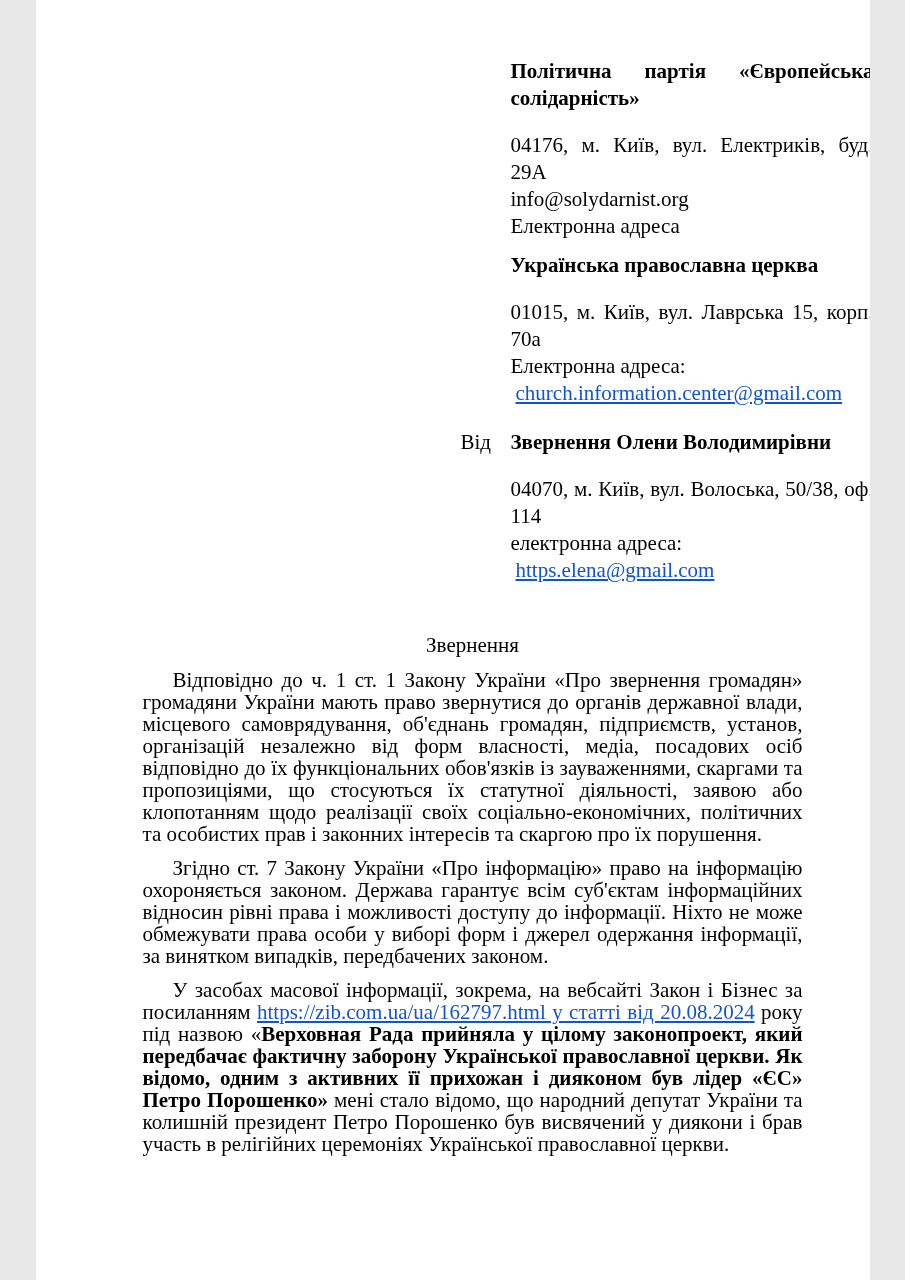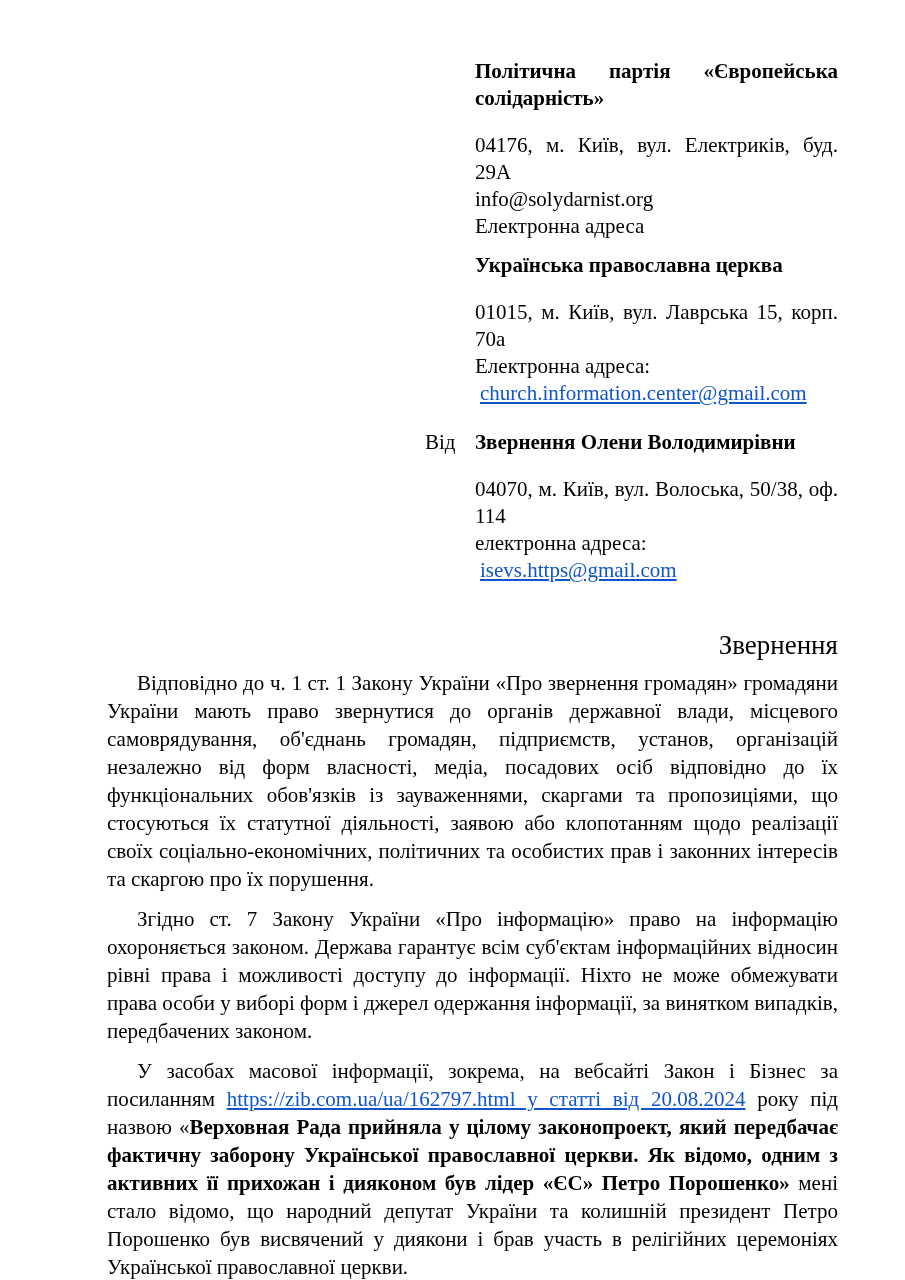--- a/index.html
+++ b/index.html
@@ -1,17 +1,17 @@
 <!DOCTYPE html>
 <html lang="uk" style="--link: #1155CC;"><head>
 <meta charset="utf-8">
 <style>
   html, body { margin: 0; padding: 0; background: #e8e8e8; }
   .page {
-    width: 905px;
+    width: 834px;
     height: 1280px;
     background: #ffffff;
     margin: 0 auto;
     position: relative;
     overflow: hidden;
     font-family: "Liberation Serif", "DejaVu Serif", serif;
     color: #000000;
     font-size: 21px;
     line-height: 27px;
     box-sizing: border-box;
@@ -26,31 +26,31 @@
   .lh-line { margin: 0; }
   .block-2 { margin-top: 12px; }
   .block-from { margin-top: 22px; }
   .email-indent { padding-left: 5px; }
   a.link, .link {
     color: var(--link, #1155CC);
     text-decoration: underline;
     cursor: pointer;
   }
   .doc-title {
-    text-align: right;
+    text-align: center;
     margin: 48px 67px 0 107px;
     font-weight: normal;
-    font-size: 27px;
+    font-size: 21px;
   }
   .body-text { margin: 10px 67px 0 107px; }
   .body-par {
     text-align: justify;
     text-indent: 30px;
     margin: 12px 0 0 0;
-    line-height: 28px;
+    line-height: 22px;
   }
   .body-par:first-child { margin-top: 0; }
   .bold-italic { font-weight: bold; }
 </style>
 </head>
 <body>
 
 <div class="page">
 
   <div class="letterhead">
@@ -77,21 +77,21 @@
       </div>
     </div>
 
     <div class="lh-row block-from">
       <div class="lh-label">Від</div>
       <div class="lh-content">
         <p class="lh-name">Звернення Олени Володимирівни</p>
         <p class="lh-addr">04070, м. Київ, вул. Волоська, 50/38, оф. 114</p>
         <p class="lh-line">електронна адреса:</p>
         <p class="lh-line email-indent">
-          <a class="link" href="#">isevs.https@gmail.com</a>
+          <a class="link" href="#">https.elena@gmail.com</a>
         </p>
       </div>
     </div>
 
   </div>
 
   <h1 class="doc-title">Звернення</h1>
 
   <div class="body-text">
     <p class="body-par">Відповідно до ч. 1 ст. 1 Закону України «Про звернення громадян» громадяни України мають право звернутися до органів державної влади, місцевого самоврядування, об'єднань громадян, підприємств, установ, організацій незалежно від форм власності, медіа, посадових осіб відповідно до їх функціональних обов'язків із зауваженнями, скаргами та пропозиціями, що стосуються їх статутної діяльності, заявою або клопотанням щодо реалізації своїх соціально-економічних, політичних та особистих прав і законних інтересів та скаргою про їх порушення.</p>

